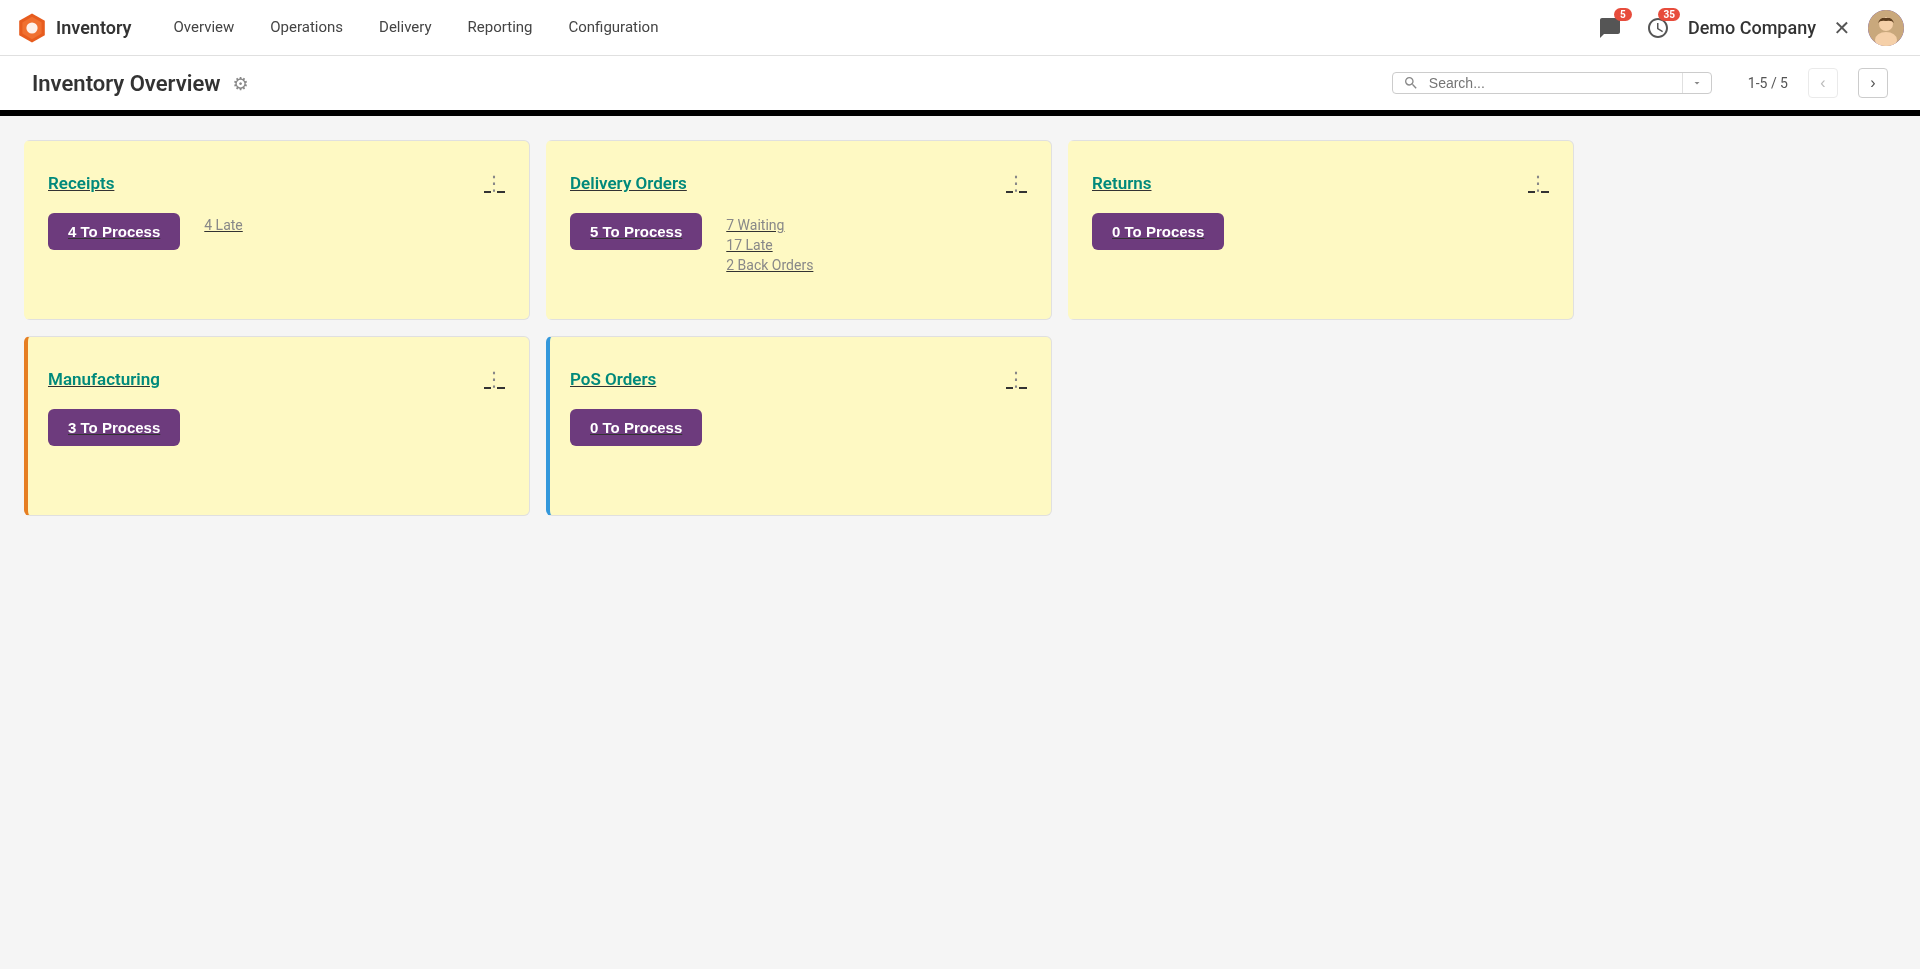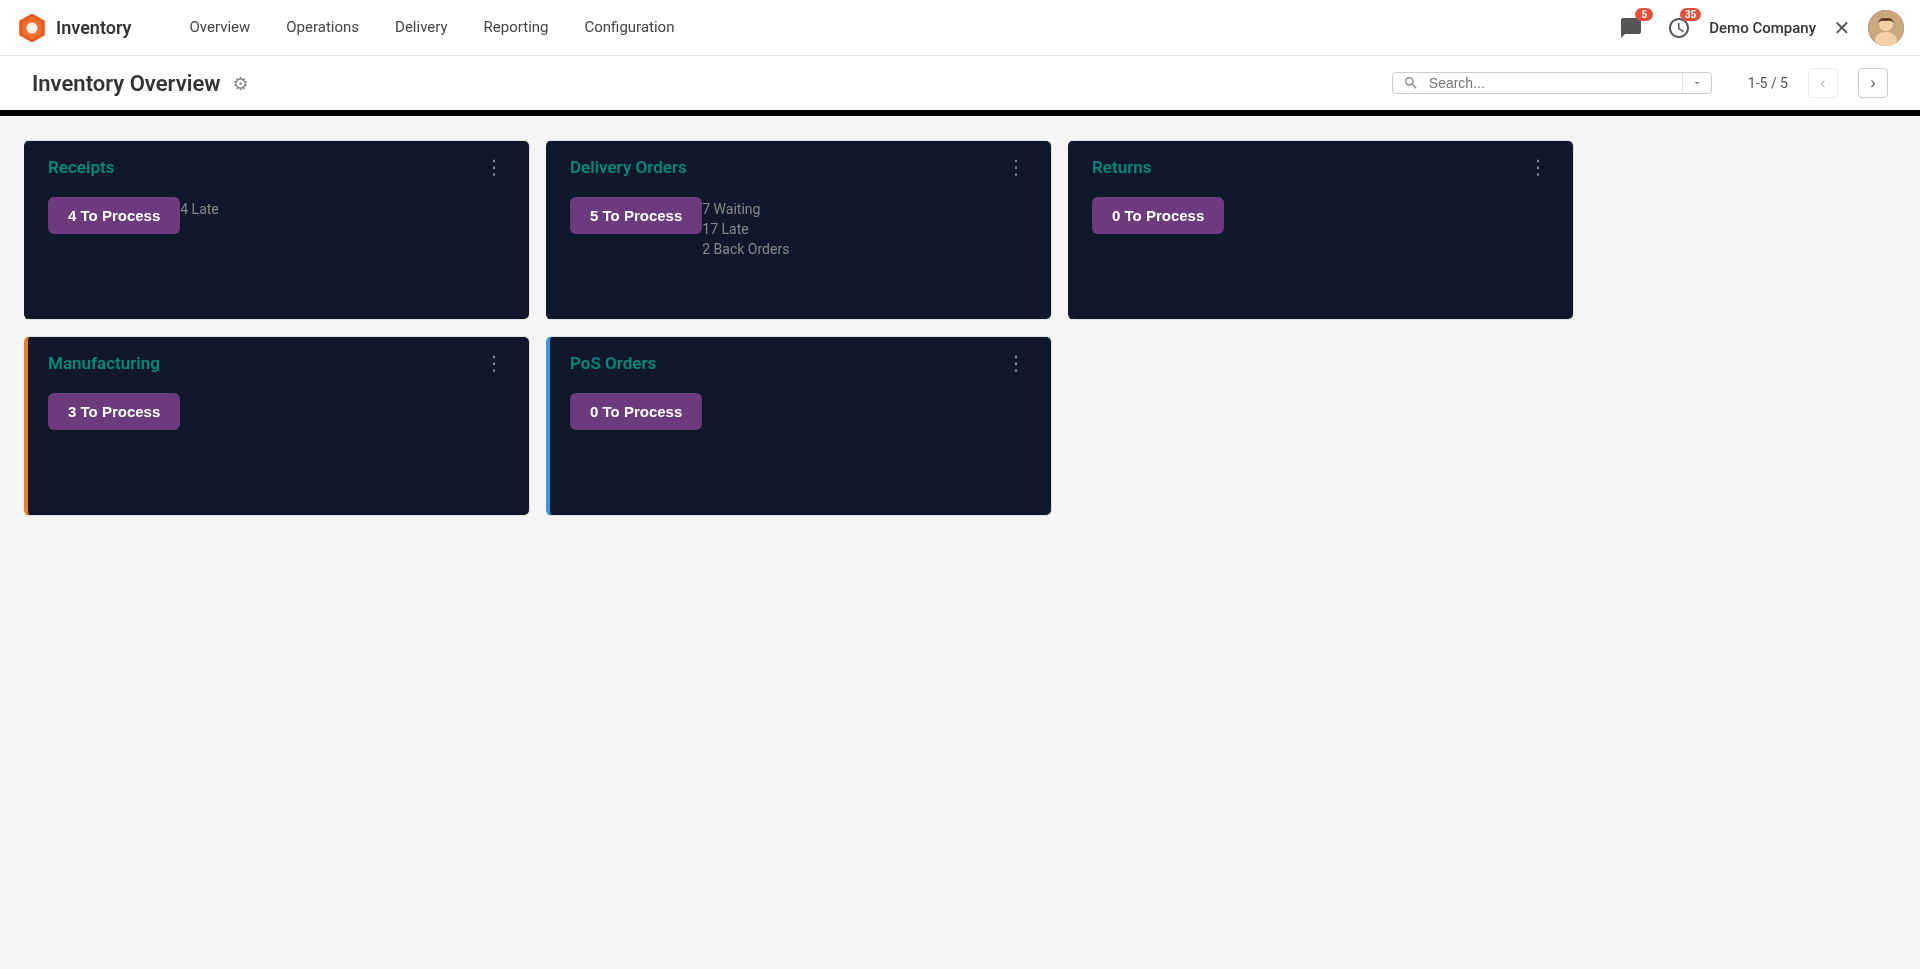--- a/index.html
+++ b/index.html
@@ -11,21 +11,21 @@
     }
 
     
     .navbar {
       background: #fff;
       border-bottom: 1px solid #e0e0e0;
       display: flex;
       align-items: center;
       padding: 0 16px;
       height: 56px;
-      gap: 16px;
+      gap: 0;
     }
     .navbar-brand {
       display: flex;
       align-items: center;
       gap: 8px;
       margin-right: 24px;
       cursor: pointer;
     }
     .brand-logo {
       width: 32px;
@@ -80,21 +80,21 @@
       background: #e74c3c;
       color: #fff;
       font-size: 10px;
       font-weight: 700;
       border-radius: 10px;
       padding: 1px 5px;
       min-width: 18px;
       text-align: center;
     }
     .company-name {
-      font-size: 15px;
+      font-size: 18px;
       color: #333;
       font-weight: 500;
       cursor: pointer;
     }
     .nav-tool-icon {
       width: 28px;
       height: 28px;
       display: flex;
       align-items: center;
       justify-content: center;
@@ -207,27 +207,28 @@
 
     
     .card-grid {
       display: grid;
       grid-template-columns: repeat(3, 1fr);
       gap: 16px;
       max-width: 1550px;
     }
 
     .card {
-      background: #0f172a;
+      background: #fef9c3;
       border: 1px solid #e0e0e0;
       border-radius: 6px;
-      padding: 16px 20px 30px 20px;
+      padding: 32px 20px 30px 20px;
       position: relative;
       border-left: 4px solid transparent;
       min-height: 180px;
+      text-decoration: underline;
     }
     .card.orange-left {
       border-left: 4px solid #e67e22;
     }
     .card.blue-left {
       border-left: 4px solid #3498db;
     }
 
     .card-header {
       display: flex;
@@ -246,20 +247,21 @@
       color: #888;
       font-size: 20px;
       line-height: 1;
       padding: 0 4px;
       letter-spacing: 1px;
     }
 
     .card-body {
       display: flex;
       align-items: flex-start;
+      gap: 24px;
     }
 
     .process-btn {
       background: #6d3b7d;
       color: #fff;
       border: none;
       border-radius: 6px;
       padding: 10px 20px;
       font-size: 15px;
       font-weight: 600;

